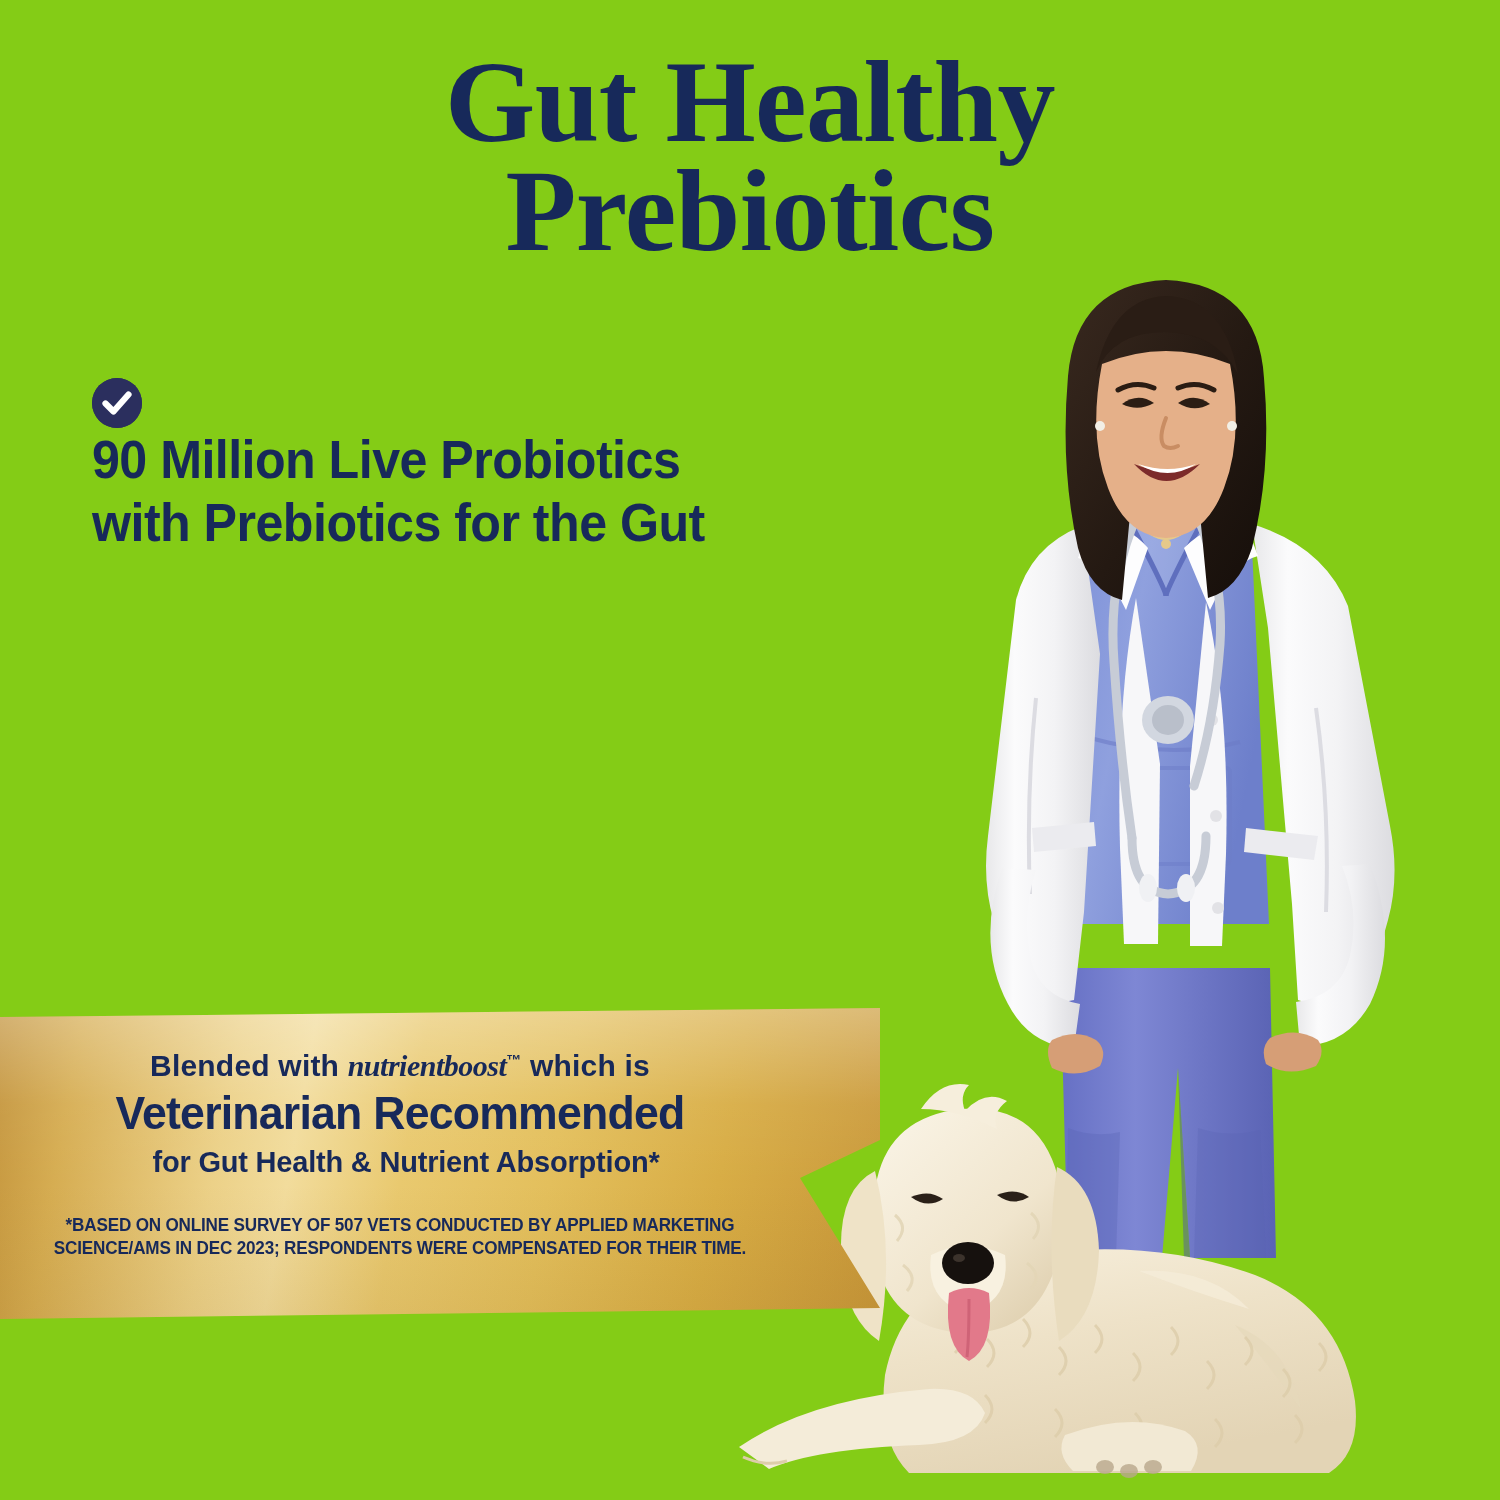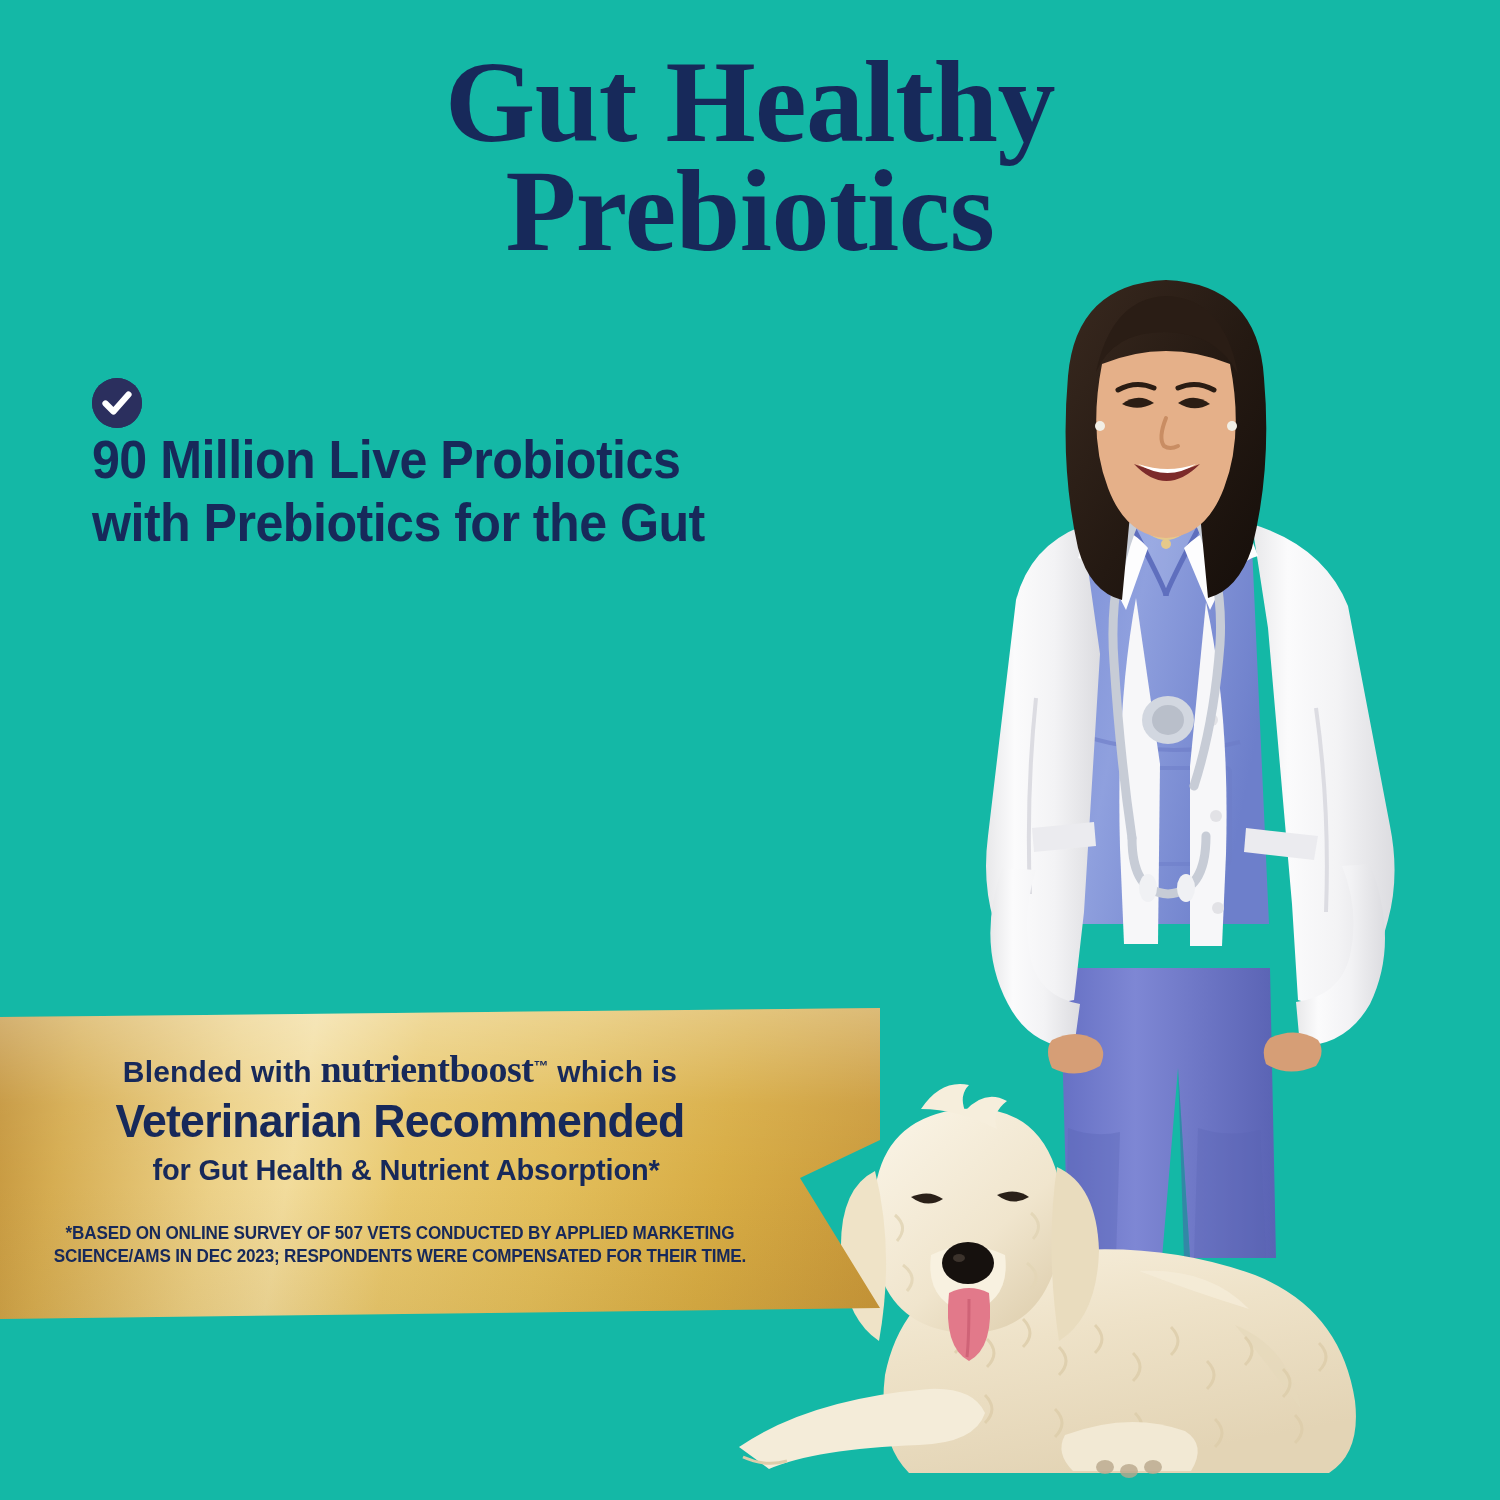--- a/index.html
+++ b/index.html
@@ -3,21 +3,21 @@
 <meta charset="utf-8">
 <style>
   * { margin:0; padding:0; box-sizing:border-box; }
   html,body { width:1500px; height:1500px; overflow:hidden; }
   body{
     background:#e0f0f8;
     font-family:"Liberation Sans", sans-serif;
     position:relative;
   }
 
-  #canvas{ position:relative; width:1500px; height:1500px; overflow:hidden; background:#14b8a6; }
+  #canvas{ position:relative; width:1500px; height:1500px; overflow:hidden; background:#84cc16; }
 
   
   .title{
     position:absolute;
     left:0; top:48px; width:1500px;
     text-align:center;
     font-family:"Liberation Serif", "DejaVu Serif", serif;
     font-weight:700;
     font-size:116px;
     line-height:0.94;
@@ -118,23 +118,24 @@
     font-size:30px;
     font-weight:700;
     letter-spacing:0.2px;
     line-height:1.05;
     color:#17295a;
     white-space:nowrap;
   }
   .rb-brand{
     font-family:"Liberation Serif","DejaVu Serif",serif;
     font-weight:700;
-    font-size:38px;
+    font-size:30px;
     letter-spacing:-0.5px;
     vertical-align:baseline;
+    font-style:italic;
   }
   .rb-tm{ font-size:15px; vertical-align:super; font-family:"Liberation Sans",sans-serif; font-weight:700;}
   .rb-line2{
     font-size:46px;
     font-weight:700;
     letter-spacing:-0.8px;
     line-height:1.18;
     margin-top:4px;
     transform:scaleX(0.97);
   }

